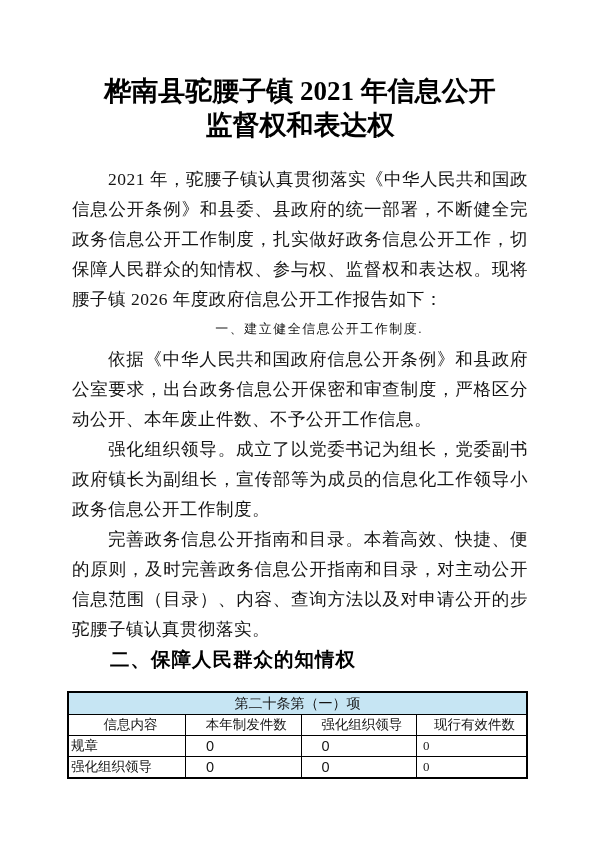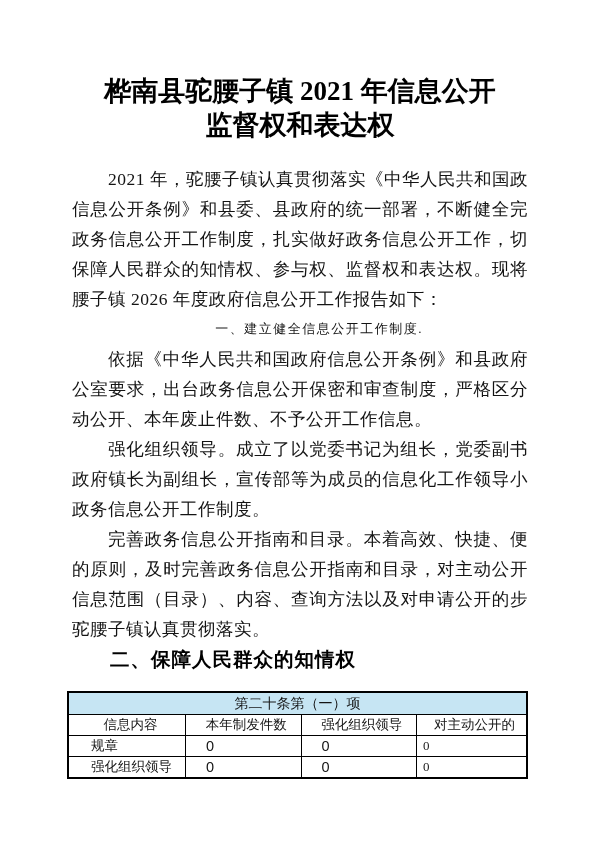--- a/index.html
+++ b/index.html
@@ -82,21 +82,21 @@
   .colhead-cell {
     font-size: 13.5px;
     height: 18px;
     padding: 1px 0 1px 6px;
     text-align: center;
   }
   .colhead-cell.center { text-align: center; padding-left: 7px; }
   .label-cell {
     font-size: 13.5px;
     height: 18px;
-    padding: 1px 0 1px 22px;
+    padding: 1px 0 1px 2px;
   }
   .val-cell {
     font-size: 14.5px;
     height: 18px;
     padding: 1px 0 1px 20px;
   }
   .val-cell.serif {
     font-family: "Liberation Serif", serif;
     font-size: 13px;
     padding-left: 6px;
@@ -147,21 +147,21 @@
           <col style="width:110px">
       </colgroup>
       <tbody>
           <tr>
         <td colspan="4" class="caption-cell" style="background: rgb(198, 229, 243);">第二十条第（一）项</td>
       </tr>
       <tr>
         <td class="colhead-cell center">信息内容</td>
         <td class="colhead-cell">本年制发件数</td>
         <td class="colhead-cell">强化组织领导</td>
-        <td class="colhead-cell">对主动公开的</td>
+        <td class="colhead-cell">现行有效件数</td>
       </tr>
       <tr>
         <td class="label-cell">规章</td>
         <td class="val-cell">0</td>
         <td class="val-cell">0</td>
         <td class="val-cell serif">0</td>
       </tr>
       <tr>
         <td class="label-cell">强化组织领导</td>
         <td class="val-cell">0</td>

